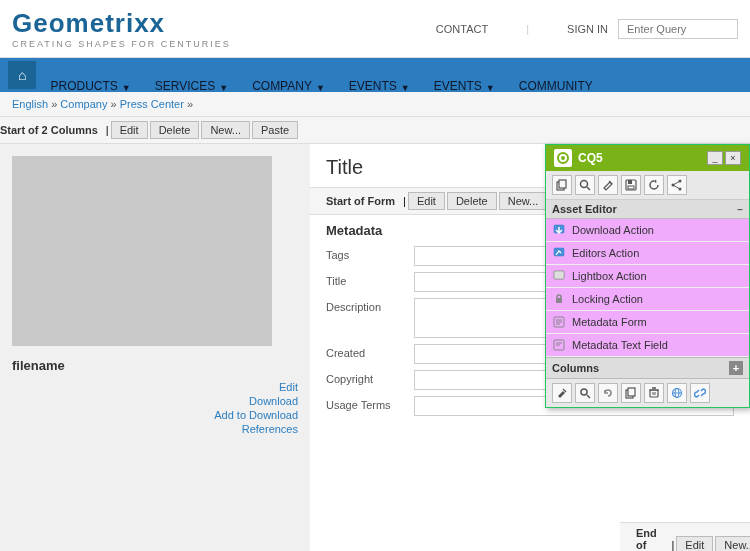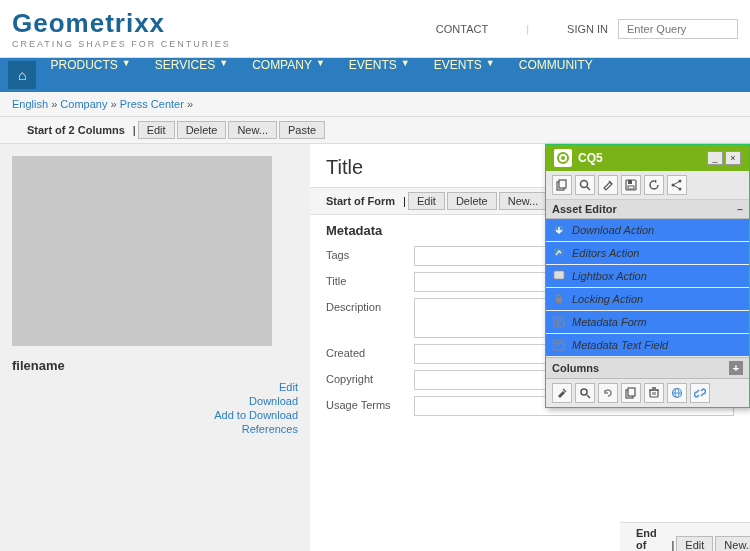--- a/index.html
+++ b/index.html
@@ -54,44 +54,44 @@
     }
     .nav-home {
       background: #1a6496;
       color: #fff;
       padding: 6px 10px;
       font-size: 14px;
       cursor: pointer;
       margin-right: 2px;
     }
     .nav-item {
-      color: #fef9c3;
+      color: #0f172a;
       padding: 8px 12px;
       font-size: 12px;
       cursor: pointer;
       display: flex;
-      align-items: flex-start;
+      align-items: flex-end;
       gap: 4px;
       height: 51px;
     }
     .nav-arrow { font-size: 9px; }
 
     
     .breadcrumb {
       padding: 6px 12px;
       font-size: 11px;
       color: #555;
       background: #f5f5f5;
       border-bottom: 1px solid #ddd;
     }
     .breadcrumb a { color: #2b7dc0; text-decoration: none; }
 
     
     .edit-bar {
-      padding: 4px 27px;
+      padding: 4px 0;
       background: #f5f5f5;
       border-bottom: 1px solid #ddd;
       display: flex;
       align-items: center;
       gap: 2px;
       font-size: 11px;
     }
     .edit-bar-label { font-weight: bold; margin-right: 6px; color: #333; }
     .edit-btn {
       padding: 2px 8px;
@@ -308,22 +308,21 @@
     }
     .cq5-section-collapse {
       cursor: pointer;
       font-size: 10px;
       color: #555;
     }
 
     .cq5-list {
       max-height: 195px;
       overflow-y: auto;
-      background: #3b82f6;
-      font-style: italic;
+      background: #f0abfc;
     }
     .cq5-list-item {
       display: flex;
       align-items: center;
       padding: 4px 6px;
       gap: 6px;
       border-bottom: 1px solid #eee;
       cursor: pointer;
       font-size: 11px;
       color: #333;

